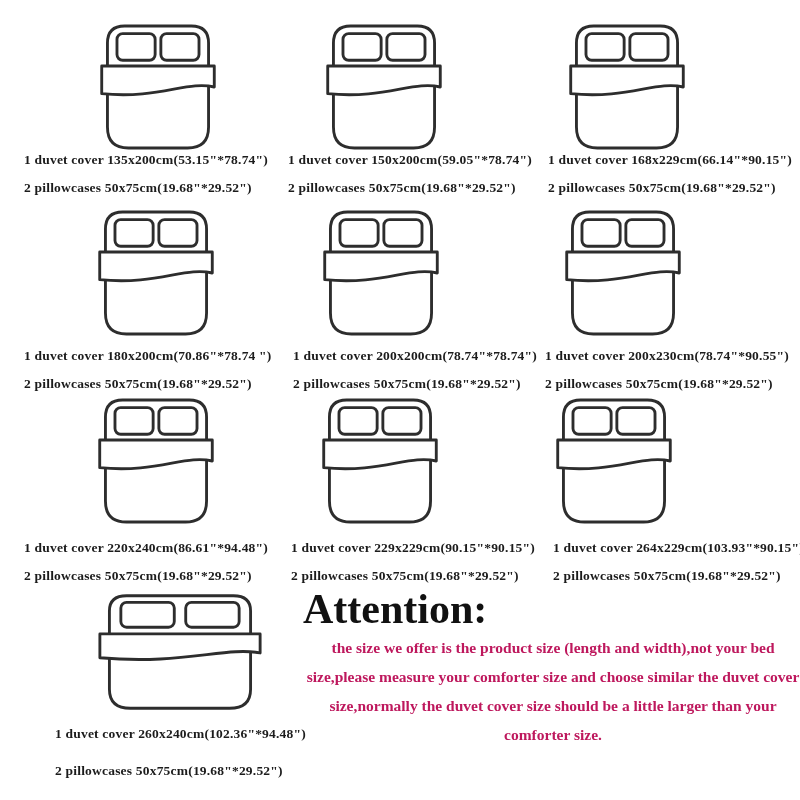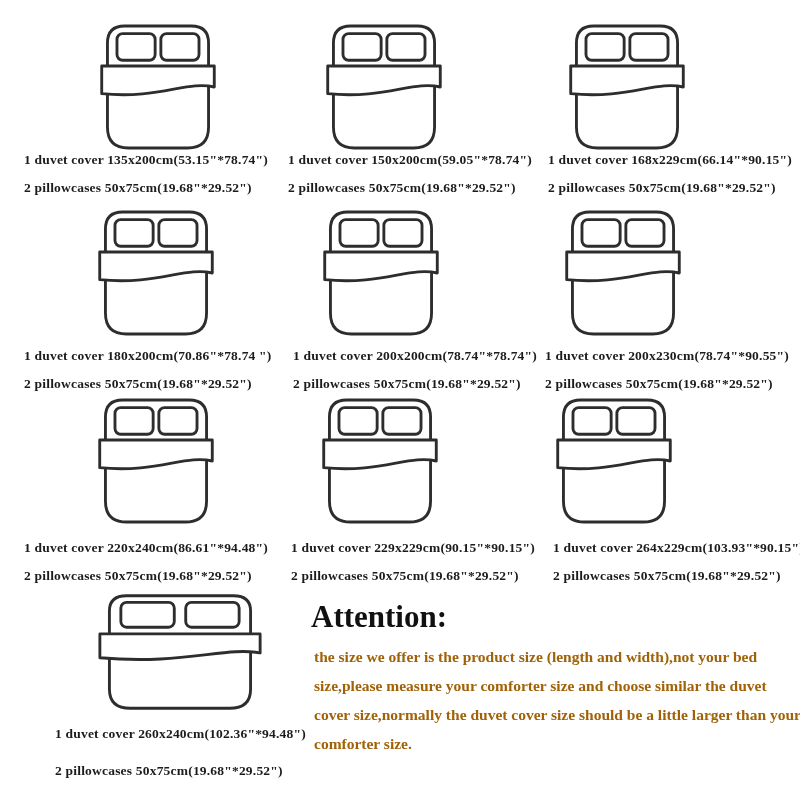--- a/index.html
+++ b/index.html
@@ -25,25 +25,25 @@
   .c3{left:0;top:206px}  .c3 .bed{left:94px} .c3 .line{left:24px}
   .c4{left:285px;top:206px}.c4 .bed{left:34px} .c4 .line{left:8px}
   .c5{left:545px;top:206px}.c5 .bed{left:16px} .c5 .line{left:0}
   .c6{left:0;top:394px}  .c6 .bed{left:94px} .c6 .line{left:24px}
   .c7{left:285px;top:394px}.c7 .bed{left:33px} .c7 .line{left:6px}
   .c8{left:545px;top:394px}.c8 .bed{left:7px}  .c8 .line{left:8px}
   .c9{left:0;top:588px;height:212px}.c9 .bed{left:94px;top:2px}.c9 .line{left:55px}
   
   #attention{position:absolute;left:303px;top:592px;width:498px;}
   #attention h2{
-    margin:8px;font-size:31px;line-height:34px;font-weight:700;
+    margin:0;font-size:42px;line-height:34px;font-weight:700;
     font-family:"Liberation Serif","DejaVu Serif",serif;color:#111;
   }
   #attention p{
-    margin:7px 0 0 11px;font-size:15.5px;line-height:29px;font-weight:700;color:#a16207;
+    margin:7px 0 0 2px;font-size:15.5px;line-height:29px;font-weight:700;color:#be185d;text-align:center;
   }
   .defs{position:absolute;width:0;height:0;overflow:hidden}
 </style>
 </head>
 <body>
 
 <svg class="defs" aria-hidden="true">
   <defs>
     <symbol id="bed-p" viewBox="0 0 130 140">
       <g fill="#ffffff" stroke="#2d2d2d" stroke-width="3" stroke-linejoin="round" stroke-linecap="round">

